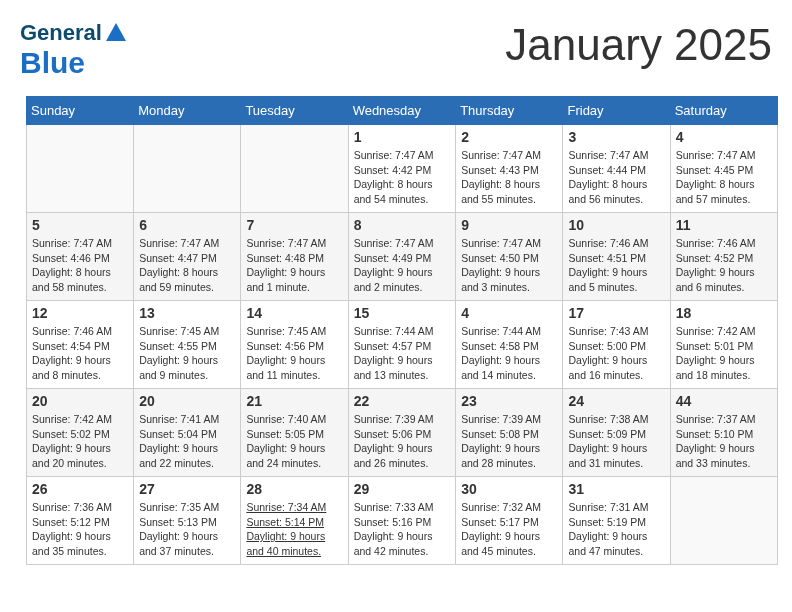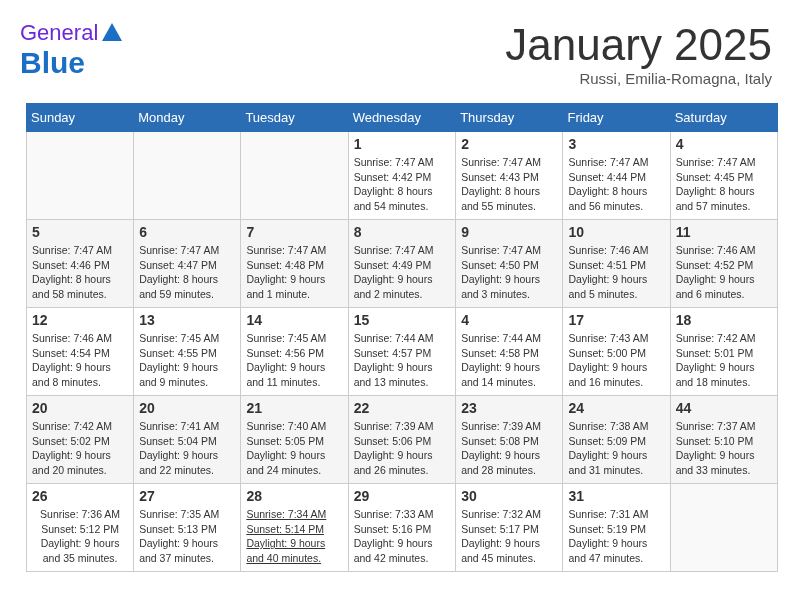--- a/index.html
+++ b/index.html
@@ -20,22 +20,22 @@
       display: flex;
       flex-direction: column;
       align-items: flex-start;
     }
     .logo-text {
       display: flex;
       align-items: center;
     }
     .logo-general {
       font-size: 22px;
-      font-weight: normal;
-      color: #6d28d9;
+      font-weight: bold;
+      color: #0c4a6e;
     }
     .logo-blue {
       font-size: 30px;
       font-weight: bold;
       color: #1a6fc4;
     }
     .logo-icon {
       width: 24px;
       height: 24px;
       margin-left: 2px;
@@ -102,21 +102,20 @@
     <div class="logo-text">
       <span class="logo-general">General</span>
       <svg class="logo-icon" viewBox="0 0 24 24">
         <polygon points="12,2 22,20 2,20" fill="#1a6fc4"></polygon>
       </svg>
     </div>
     <span class="logo-blue">Blue</span>
   </div>
   <div class="title-block">
     <div class="month-title">January 2025</div>
-    <div class="location">Russi, Emilia-Romagna, Italy</div>
   </div>
 </div>
 
 <table>
   <thead>
     <tr>
       <th>Sunday</th>
       <th>Monday</th>
       <th>Tuesday</th>
       <th>Wednesday</th>
@@ -308,21 +307,21 @@
           <span class="day-number">44</span>
           <div class="day-info" style="white-space: pre-line;">Sunrise: 7:37 AM
 Sunset: 5:10 PM
 Daylight: 9 hours
 and 33 minutes.</div>
         </td>
       </tr>
       <tr>
         <td>
           <span class="day-number">26</span>
-          <div class="day-info" style="white-space: pre-line; text-align: center;">Sunrise: 7:36 AM
+          <div class="day-info" style="white-space: pre-line;">Sunrise: 7:36 AM
 Sunset: 5:12 PM
 Daylight: 9 hours
 and 35 minutes.</div>
         </td>
         <td>
           <span class="day-number">27</span>
           <div class="day-info" style="white-space: pre-line;">Sunrise: 7:35 AM
 Sunset: 5:13 PM
 Daylight: 9 hours
 and 37 minutes.</div>

